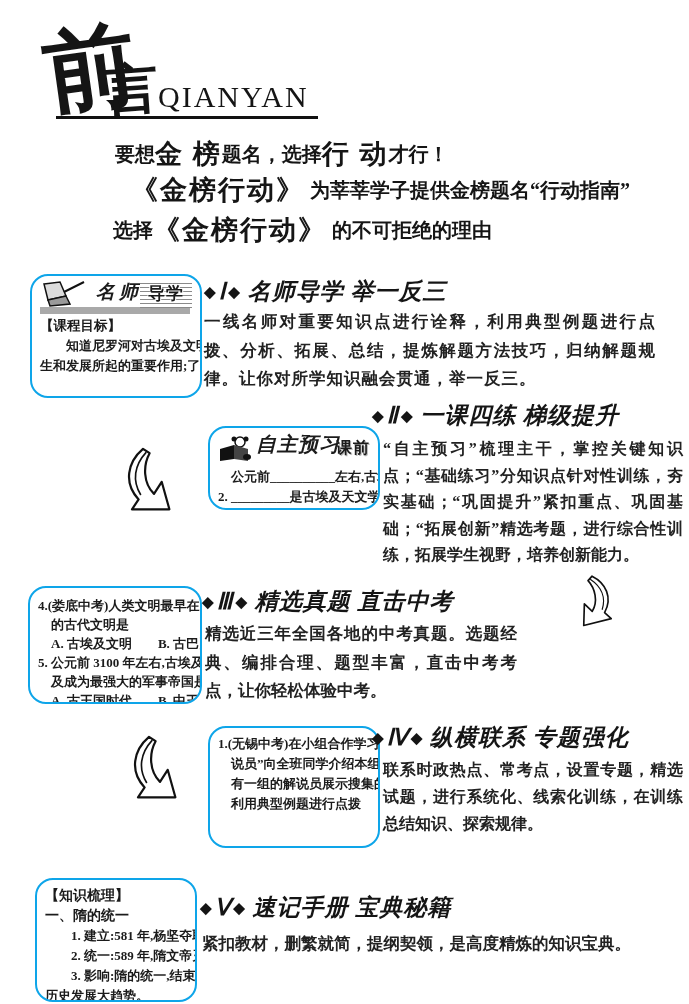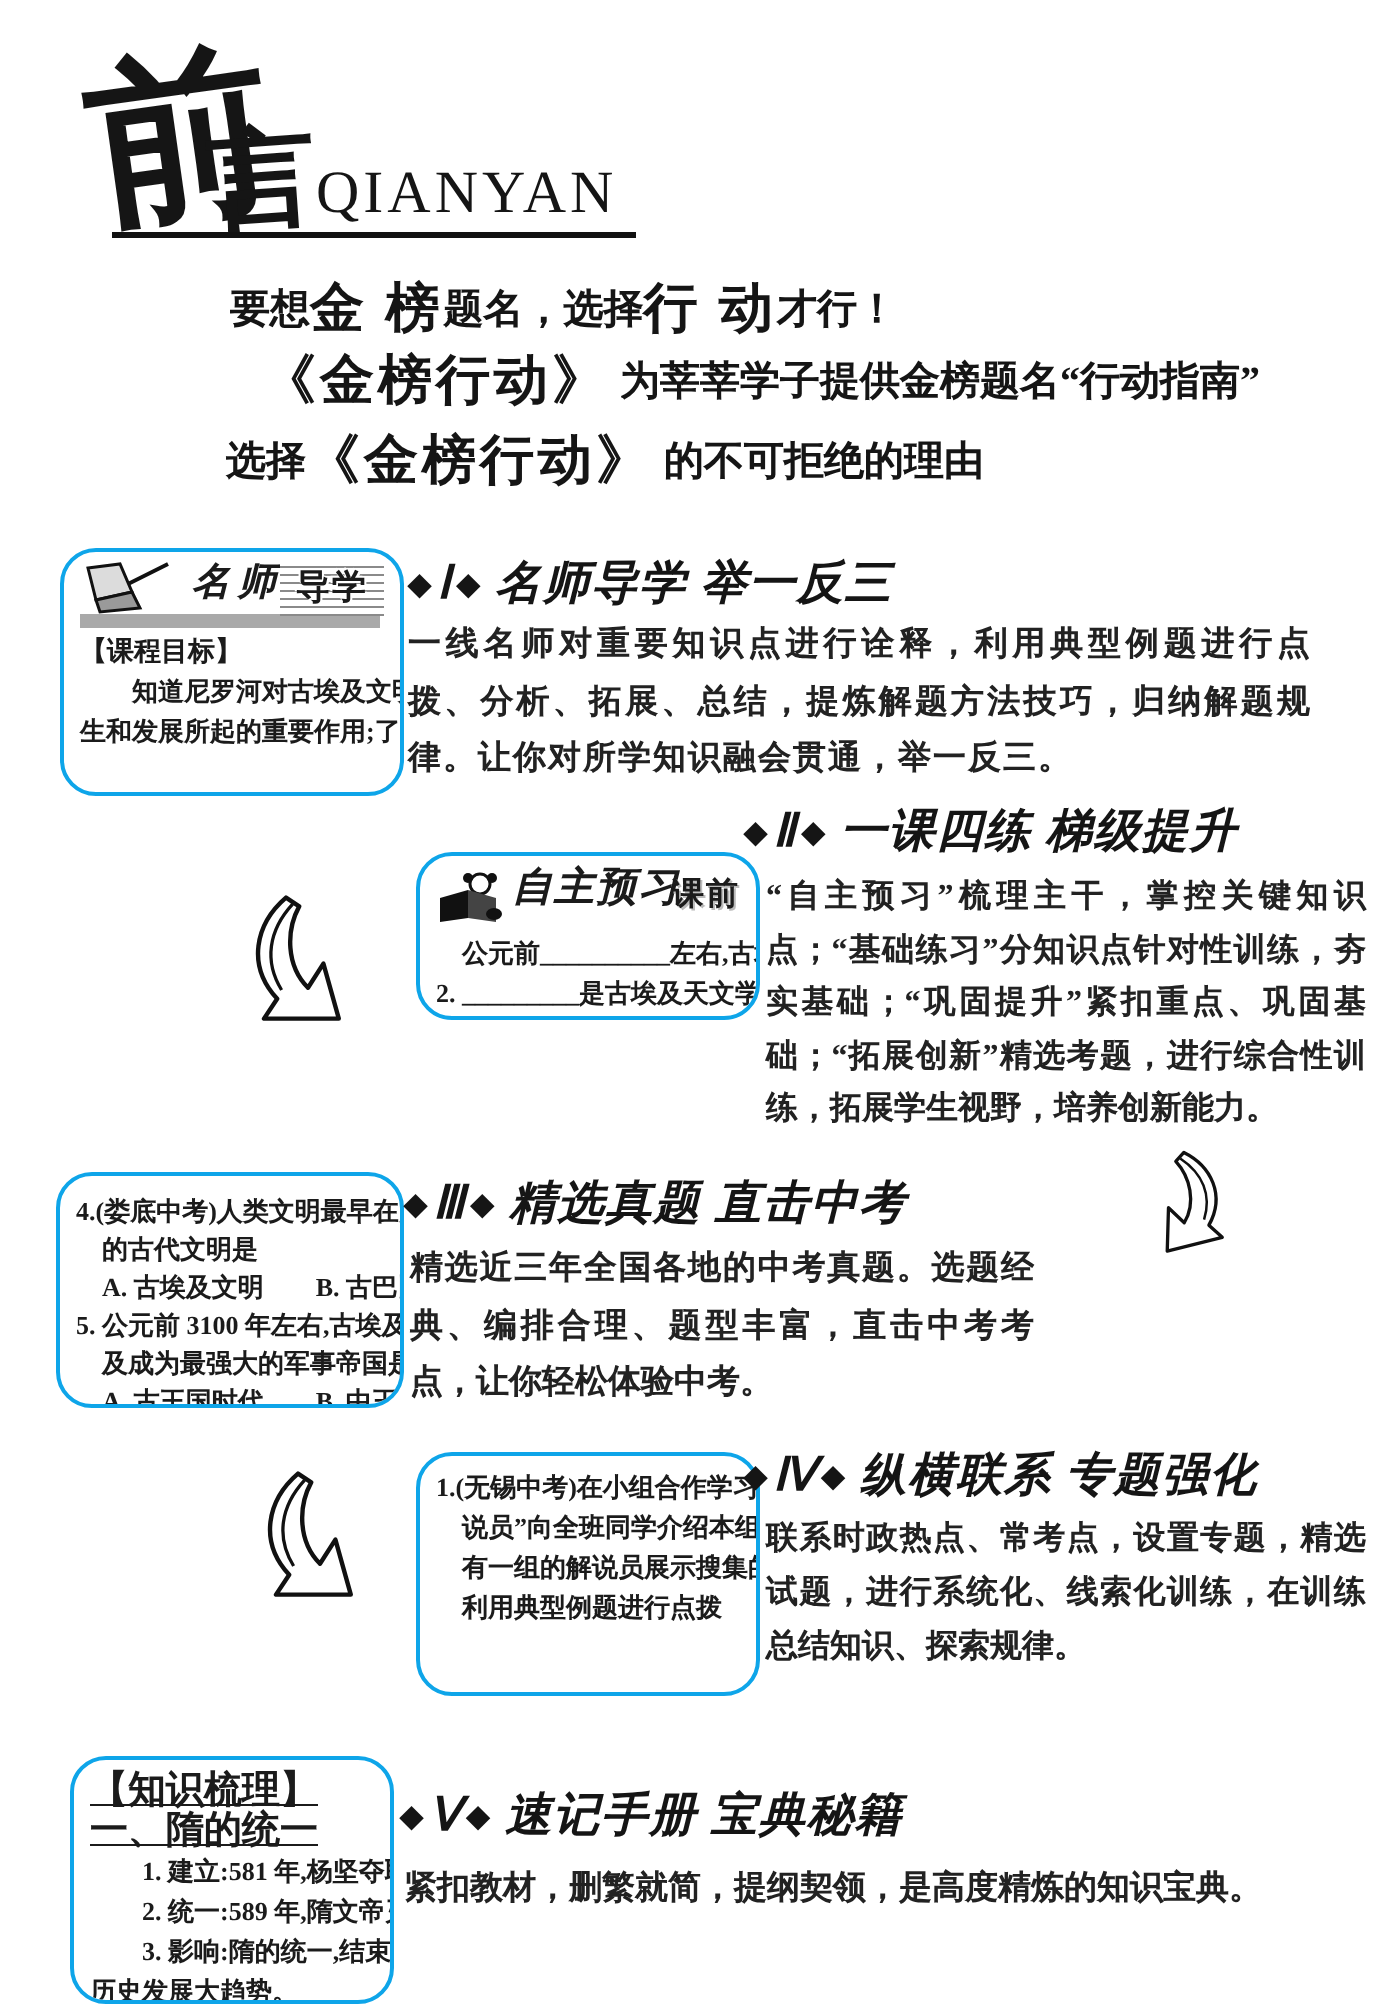--- a/index.html
+++ b/index.html
@@ -65,21 +65,21 @@
   .b2-header{position:relative;height:30px;margin-bottom:3px;}
   .b2-icon{position:absolute;left:0;top:1px;}
   .b2-zizhu{position:absolute;left:38px;top:0;font-size:20px;font-weight:900;
     font-style:italic;letter-spacing:1px;}
   .b2-badge{position:absolute;right:0;top:4px;font-size:16px;font-weight:700;
     letter-spacing:1px;text-shadow:1px 1px 0 #bbb;}
   .blank{letter-spacing:0;}
   
   .b4-title{text-align:center;font-size:14.5px;font-weight:900;margin:2px 0 4px 0;letter-spacing:1px;}
   
-  .b5-label{font-size:19px;font-weight:900;text-decoration:underline;}
+  .b5-label{font-size:14px;font-weight:900;}
   
   .arrow{position:absolute;}
   #arrow1{left:110px;top:444px;}
   #arrow2{left:574px;top:558px;transform:scaleX(-1) rotate(14deg);}
   #arrow3{left:116px;top:732px;}
 </style>
 </head>
 <body>
 
 <div class="page">

